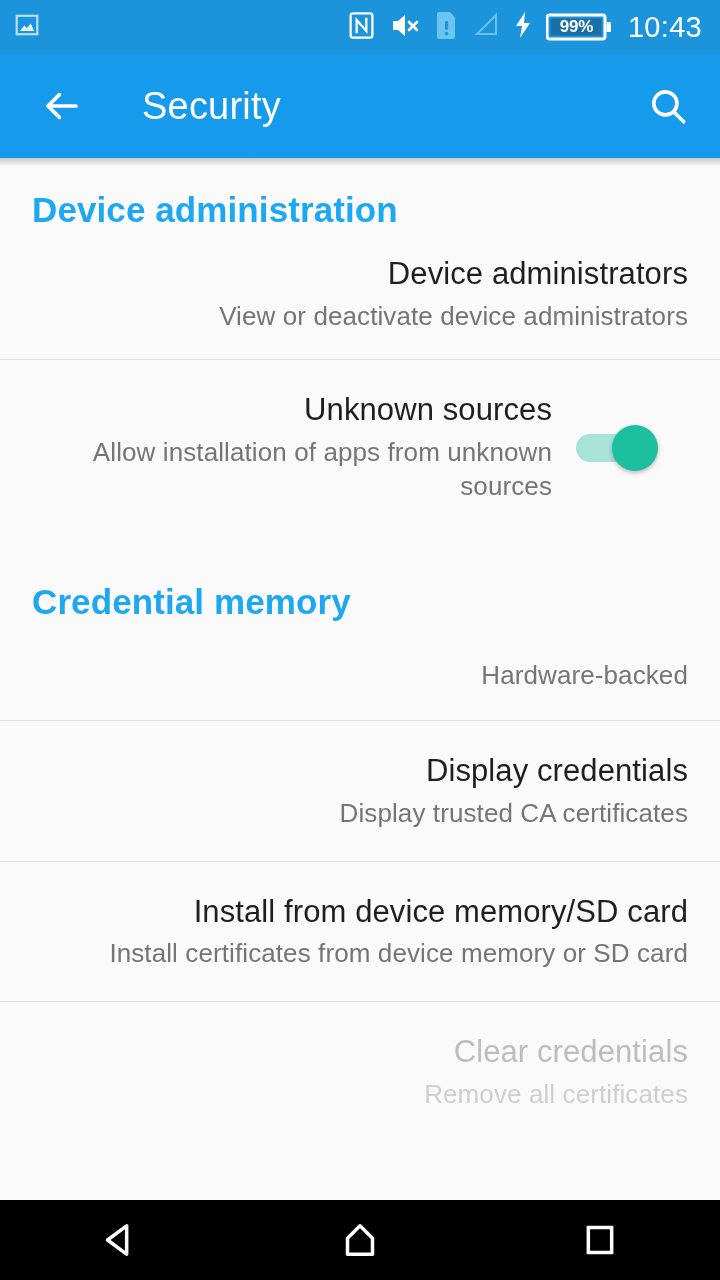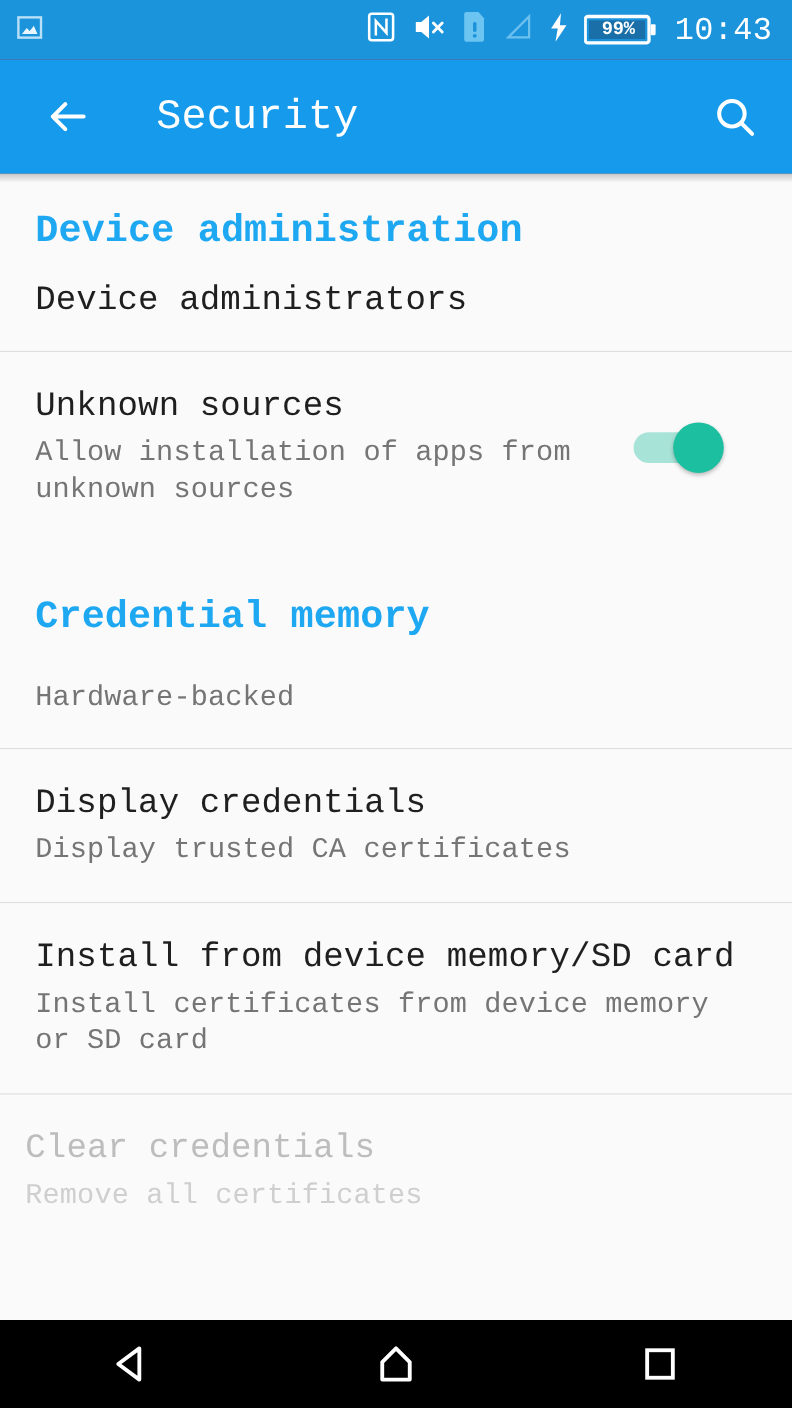--- a/index.html
+++ b/index.html
@@ -9,22 +9,21 @@
   }
   body {
     font-family: "Liberation Sans", sans-serif;
     -webkit-font-smoothing: antialiased;
   }
   #screen {
     position: relative;
     width: 720px;
     height: 1280px;
     overflow: hidden;
-    background: #b91c1c;
-    font-family: Liberation Mono, monospace;
+    background: #ffffff;
   }
 
   
   .status-bar {
     position: absolute;
     top: 0; left: 0;
     width: 720px;
     height: 54px;
     background: #1c94dc;
     display: flex;
@@ -122,20 +121,21 @@
     font-weight: 700;
     padding: 32px 32px 0 32px;
     letter-spacing: 0.1px;
   }
   .row {
     box-sizing: border-box;
     padding: 26px 32px 26px 32px;
     display: flex;
     align-items: center;
     min-height: 0;
+    text-align: right;
   }
   .row-text { flex: 1 1 auto; min-width: 0; }
   .row-title {
     color: #1f1f1f;
     font-size: 31px;
     font-weight: 400;
     line-height: 1.18;
     letter-spacing: 0.1px;
   }
   .row-summary {
@@ -283,20 +283,21 @@
   </div>
   <div class="appbar-shadow"></div>
 
   <div class="content">
 
     <div class="section-header">Device administration</div>
 
     <div class="row">
       <div class="row-text">
         <div class="row-title">Device administrators</div>
+        <div class="row-summary">View or deactivate device administrators</div>
       </div>
     </div>
 
     <div class="divider"></div>
 
     <div class="row" style="padding-top:32px;padding-bottom:30px;">
       <div class="row-text" style="max-width:520px;">
         <div class="row-title">Unknown sources</div>
         <div class="row-summary">Allow installation of apps from unknown sources</div>
       </div>

